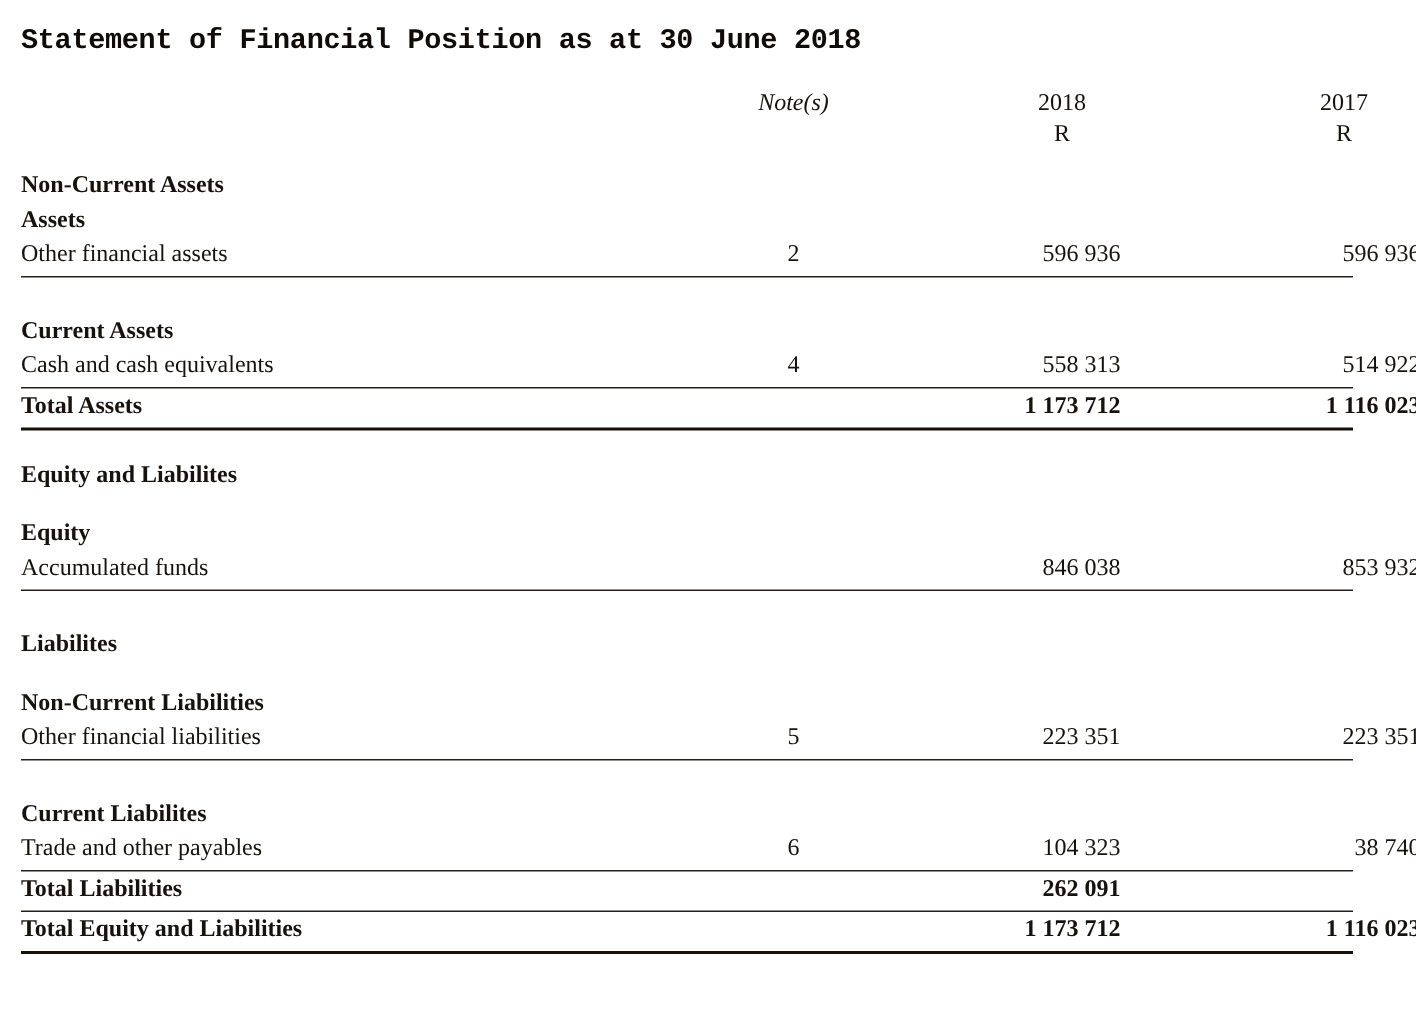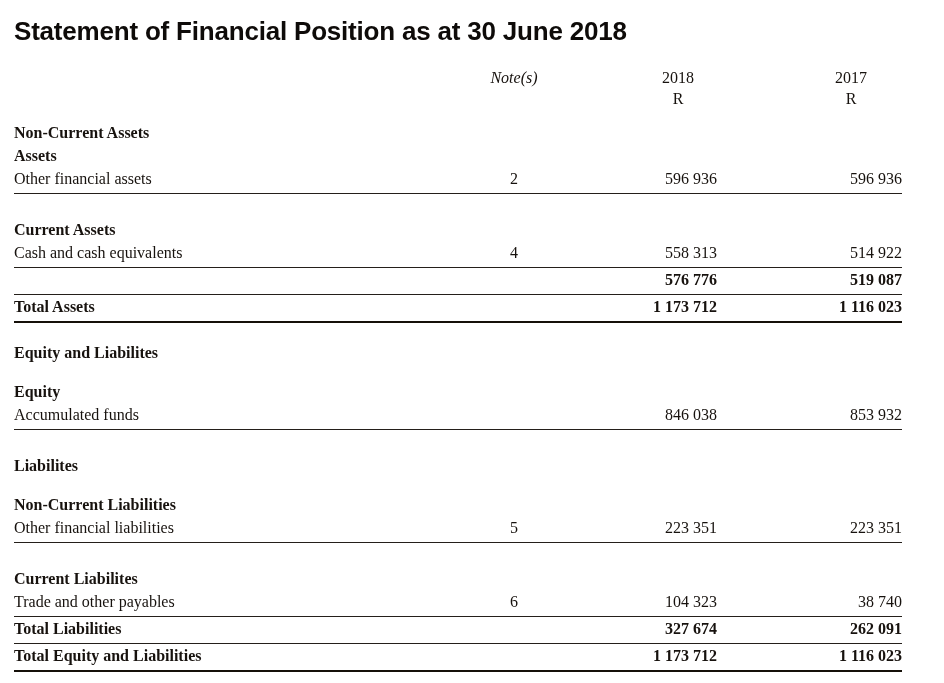--- a/index.html
+++ b/index.html
@@ -5,34 +5,35 @@
   html, body { margin: 0; padding: 0; background: #ffffff; }
   body {
     width: 944px; height: 683px;
     font-family: "Liberation Serif", serif;
     color: #17120e;
     overflow: hidden;
   }
   .page { padding: 10px 42px 0 14px; }
 
   .doc-title {
-    font-family: Liberation Sans, sans-serif;
+    font-family: Liberation Mono, monospace;
     font-weight: bold;
-    font-size: 26px;
+    font-size: 19px;
     letter-spacing: -0.2px;
     color: #0e0b09;
     margin: 6px 0 20px 0;
   }
 
   .fin-table { width: 888px; font-size: 16px; }
 
   .row, .header-row {
     display: grid;
     grid-template-columns: 440px 120px 143px 185px;
     align-items: baseline;
+    gap: 15px;
   }
   .row { line-height: 20px; padding: 2px 0 1px 0; min-height: 20px; }
 
   .header-row { margin-bottom: 3px; align-items: start; }
   .hdr-note { text-align: center; font-style: italic; line-height: 21px; }
   .hdr-amt { text-align: right; }
   .hdr-center { display: inline-block; text-align: center; line-height: 21px; }
   .w18 { width: 78px; }
   .w17 { width: 102px; }
 
@@ -103,26 +104,20 @@
     <div class="c-note"></div>
     <div class="c-y2018"></div>
     <div class="c-y2017"></div>
   </div>
         <div class="row k-item rule-thin">
     <div class="c-label">Cash and cash equivalents</div>
     <div class="c-note">4</div>
     <div class="c-y2018">558 313</div>
     <div class="c-y2017">514 922</div>
   </div>
-        <div class="row k-subtotal rule-thin">
-    <div class="c-label"></div>
-    <div class="c-note"></div>
-    <div class="c-y2018">576 776</div>
-    <div class="c-y2017">519 087</div>
-  </div>
         <div class="row k-total rule-thick">
     <div class="c-label">Total Assets</div>
     <div class="c-note"></div>
     <div class="c-y2018">1 173 712</div>
     <div class="c-y2017">1 116 023</div>
   </div>
         <div class="row k-heading1 gap-md">
     <div class="c-label">Equity and Liabilites</div>
     <div class="c-note"></div>
     <div class="c-y2018"></div>
@@ -166,21 +161,20 @@
   </div>
         <div class="row k-item rule-thin">
     <div class="c-label">Trade and other payables</div>
     <div class="c-note">6</div>
     <div class="c-y2018">104 323</div>
     <div class="c-y2017">38 740</div>
   </div>
         <div class="row k-total rule-thin">
     <div class="c-label">Total Liabilities</div>
     <div class="c-note"></div>
-    <div class="c-y2018">327 674</div>
     <div class="c-y2017">262 091</div>
   </div>
         <div class="row k-total rule-thick">
     <div class="c-label">Total Equity and Liabilities</div>
     <div class="c-note"></div>
     <div class="c-y2018">1 173 712</div>
     <div class="c-y2017">1 116 023</div>
   </div>
       </div>
 

